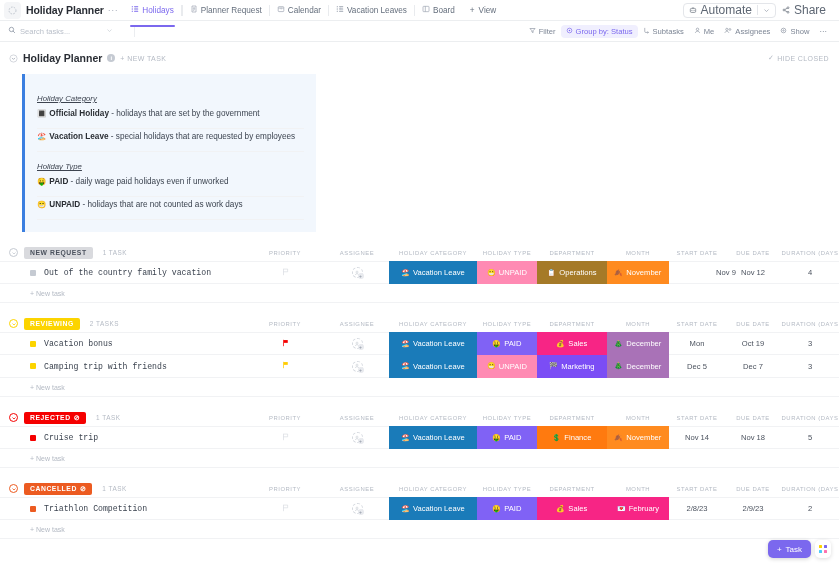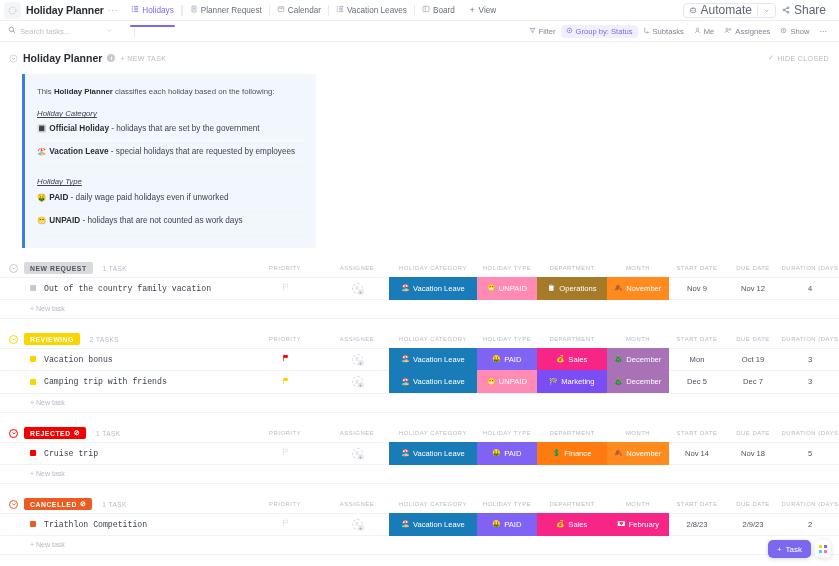--- a/index.html
+++ b/index.html
@@ -477,23 +477,20 @@
     <span class="info-dot">i</span>
     <span class="new-task-link">+ NEW TASK</span>
     <div class="spacer"></div>
     <span class="hide-closed">
       <span>✓</span>
       <span>HIDE CLOSED</span>
     </span>
   </div>
 
   <div class="callout">
-    <div>
-      <span>This </span><b>Holiday Planner</b><span> classifies each holiday based on the following:</span>
-    </div>
     <div class="sec hdg">Holiday Category</div>
     <div class="row">
       <span class="emoji">🔳</span>
       <span><b>Official Holiday</b><span> - holidays that are set by the government</span></span>
     </div>
     <div class="row">
       <span class="emoji">🏖️</span>
       <span><b>Vacation Leave</b><span> - special holidays that are requested by employees</span></span>
     </div>
     <div class="sec hdg">Holiday Type</div>
@@ -560,21 +557,21 @@
               <span>UNPAID</span>
             </div>
             <div class="tagcell" style="position: absolute; left: 537px; width: 70px; background: rgb(165, 122, 40);">
               <span style="font-size: 7px;">📋</span>
               <span>Operations</span>
             </div>
             <div class="tagcell" style="position: absolute; left: 607px; width: 62px; background: rgb(255, 139, 31);">
               <span style="font-size: 7px;">🍂</span>
               <span>November</span>
             </div>
-            <div class="c-cell datecell" style="position: absolute; left: 669px; width: 56px;">Nov 9</div>
+            <div class="c-cell datecell" style="position: absolute; left: 698px; width: 56px;">Nov 9</div>
             <div class="c-cell datecell" style="position: absolute; left: 725px; width: 56px;">Nov 12</div>
             <div class="c-cell dur" style="position: absolute; left: 781px; width: 58px;">4</div>
           </div>
           <div class="newtask-row">+ New task</div>
         </div>
       </div>
       <div class="group">
         <div class="group-head">
           <span class="caret" style="border-color: rgb(252, 212, 0);">
             <svg width="6" height="6" viewBox="0 0 12 12">

